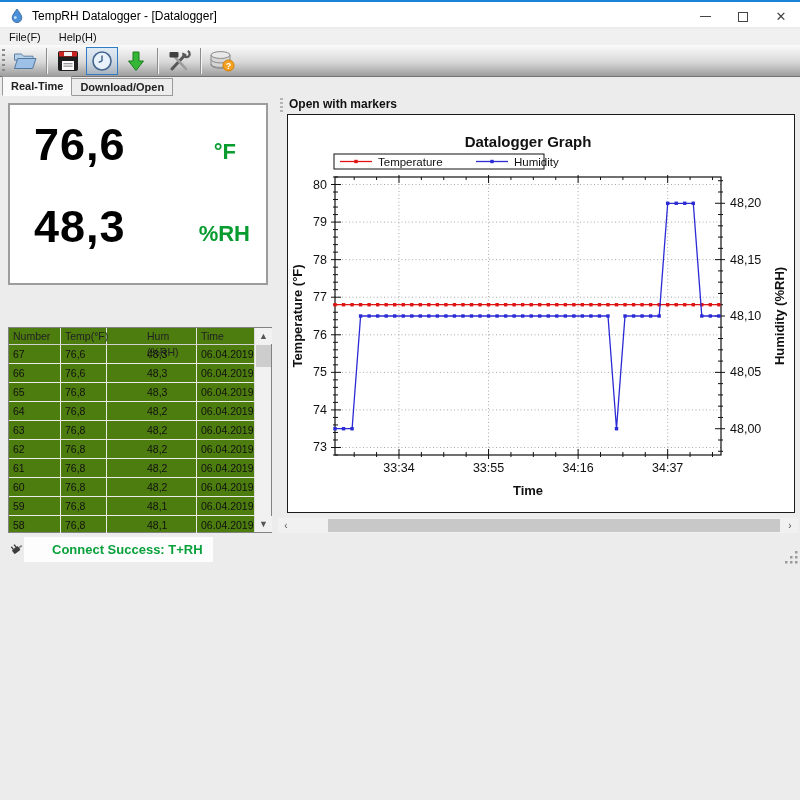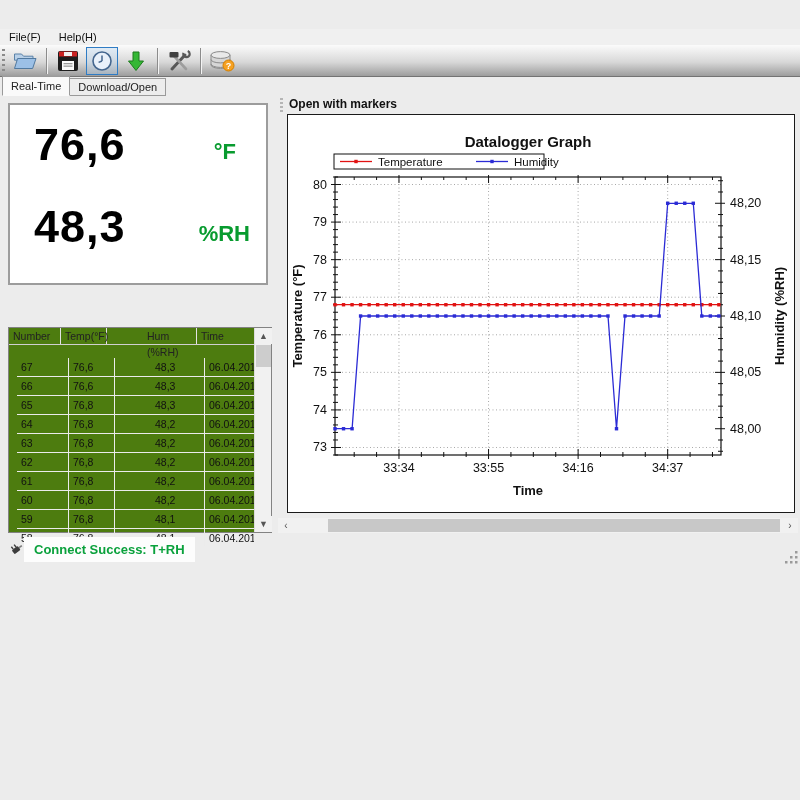--- a/index.html
+++ b/index.html
@@ -25,39 +25,39 @@
   .toolbar { position:absolute; left:0; top:45px; width:800px; height:32px;
              background:linear-gradient(#fbfbfb, #d8d8d8 55%, #9d9d9d);
              border-bottom:1px solid #737373; display:flex; align-items:center; padding-left:8px; }
   .tb-grip { position:absolute; left:2px; top:4px; width:3px; height:24px;
              background:repeating-linear-gradient(#8a8a8a 0 2px, transparent 2px 5px); }
   .tbtn { width:32px; height:28px; display:flex; align-items:center; justify-content:center; margin:0 1px; }
   .tbtn.selected { border:1px solid #2f7cc4; background:rgba(175,212,245,.30); }
   .tb-sep { width:1px; height:26px; background:#8c8c8c; box-shadow:1px 0 0 #f4f4f4; margin:0 4px; }
 
   
-  .tabstrip { position:absolute; left:2px; top:76px; height:20px; }
+  .tabstrip { position:absolute; left:2px; top:76px; height:20px;font-weight:bold; }
   .tab { display:inline-block; height:18px; line-height:17px; padding:0 8px; font-size:11px;
          border:1px solid #9a9a9a; background:#ededed; color:#222; margin-right:-1px; vertical-align:bottom; }
   .tab.active { background:#fafafa; height:20px; line-height:19px; border-bottom:1px solid #fafafa; position:relative; z-index:2; }
 
   
   .display-box { position:absolute; left:8px; top:103px; width:260px; height:182px; background:#fff;
                  border:2px solid #9c9c9c; }
   .disp-val { position:absolute; font-size:45px; font-weight:bold; color:#000; letter-spacing:1px; }
   .disp-unit { position:absolute; font-size:22px; font-weight:bold; color:#089b2f; }
   .v1 { left:24px; top:14px; } .u1 { right:30px; top:34px; }
   .v2 { left:24px; top:96px; } .u2 { right:16px; top:116px; }
 
   
   .data-table { position:absolute; left:8px; top:327px; width:264px; height:206px; background:#4d7c0f;
                 border:1px solid #828282; font-size:10.5px; color:#111; }
   .thead { display:flex; height:17px; border-bottom:1px solid #d0d0d0; }
   .th { line-height:16px; padding-left:4px; border-right:1px solid #e3e3e3; color:#222; }
-  .tbody { position:absolute; left:0; top:30px; width:245px; height:188px; overflow:hidden;padding-left:8px; }
+  .tbody { position:absolute; left:0; top:17px; width:245px; height:188px; overflow:hidden; }
   .tr { display:flex; height:19px; border-bottom:1px solid #ebebeb; }
   .td { line-height:18px; padding-left:4px; border-right:1px solid #ebebeb; white-space:nowrap; overflow:hidden; }
   .c0 { width:52px; } .c1 { width:46px; } .c2 { width:54px;margin-left:36px; } .c3 { flex:1; border-right:none; }
 
   
   .vscroll { position:absolute; right:0; top:0; width:17px; height:204px; background:#f1f1f1; border-left:1px solid #dcdcdc; }
   .sb-btn { position:absolute; left:0; width:17px; height:16px; display:flex; align-items:center; justify-content:center;
             color:#555; font-size:9px; background:#f1f1f1; }
   .sb-up { top:0; } .sb-down { bottom:0; }
   .v-thumb { position:absolute; left:1px; top:17px; width:15px; height:22px; background:#cdcdcd; }
@@ -71,29 +71,47 @@
   
   .graph-grip { position:absolute; left:280px; top:98px; width:3px; height:14px;
                 background:repeating-linear-gradient(#b5b5b5 0 2px, transparent 2px 4px); }
   .graph-label { position:absolute; left:289px; top:97px; font-size:12px; font-weight:bold; color:#111; }
   .graph-panel { position:absolute; left:287px; top:114px; width:508px; height:399px; background:#fff;
                  border:1px solid #1a1a1a; }
   .graph-panel svg { position:absolute; left:0; top:0; }
 
   
   .status-icon { position:absolute; left:7px; top:541px; width:16px; height:16px; }
-  .status-chip { position:absolute; left:24px; top:537px; height:25px; background:#fdfdfd; padding:5px 10px 0 10px;
+  .status-chip { position:absolute; left:24px; top:537px; height:25px; background:#fdfdfd; padding:5px 10px 0 28px;
                  font-size:13px; font-weight:bold; color:#0aa13c; }
   .resize-grip { position:absolute; left:783px; top:549px; width:16px; height:16px; }
 </style>
 </head>
 <body>
 
 <div id="screen">
 
+  <div class="titlebar">
+    <svg class="app-icon" viewBox="0 0 16 16">
+      <path d="M8 1 C5.4 4.6 3.2 7 3.2 9.8 a4.8 4.8 0 0 0 9.6 0 C12.8 7 10.6 4.6 8 1 Z" fill="#4a90d9" stroke="#2d5f94" stroke-width="0.8"></path>
+      <circle cx="6.3" cy="9.6" r="1.4" fill="#cfe4f7"></circle>
+    </svg>
+    <span class="title-text">TempRH Datalogger - [Datalogger]</span>
+    <div class="win-controls">
+      <div class="win-btn">
+          <div class="glyph-min"></div>
+        </div>
+      <div class="win-btn">
+          <div class="glyph-max"></div>
+        </div>
+      <div class="win-btn">
+          <span class="glyph-close">✕</span>
+        </div>
+    </div>
+  </div>
 
   <div class="menubar">
     <span class="menu-item">File(F)</span>
     <span class="menu-item">Help(H)</span>
   </div>
 
   <div class="toolbar">
     <div class="tb-grip"></div>
     <div class="tbtn">
       <svg width="24" height="20" viewBox="0 0 24 20">

